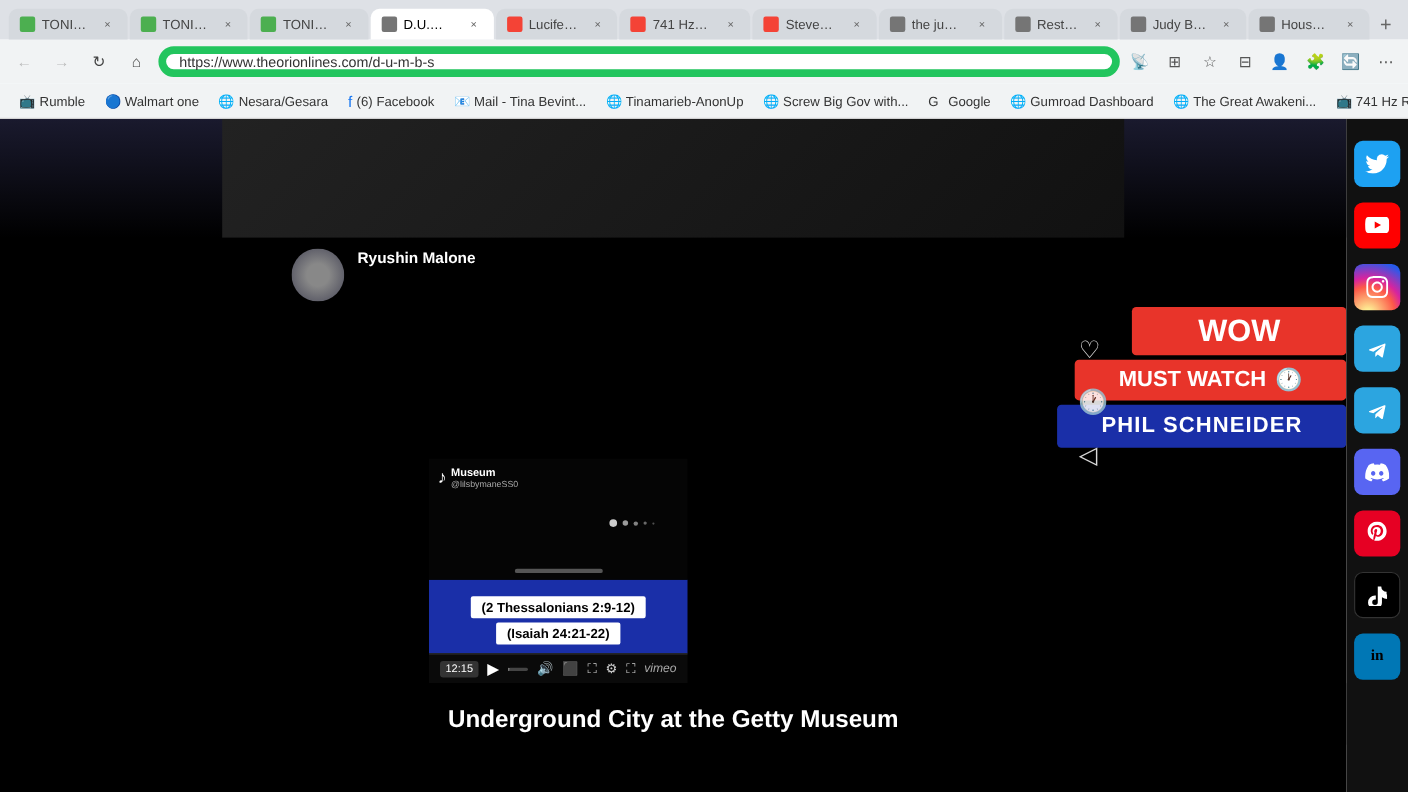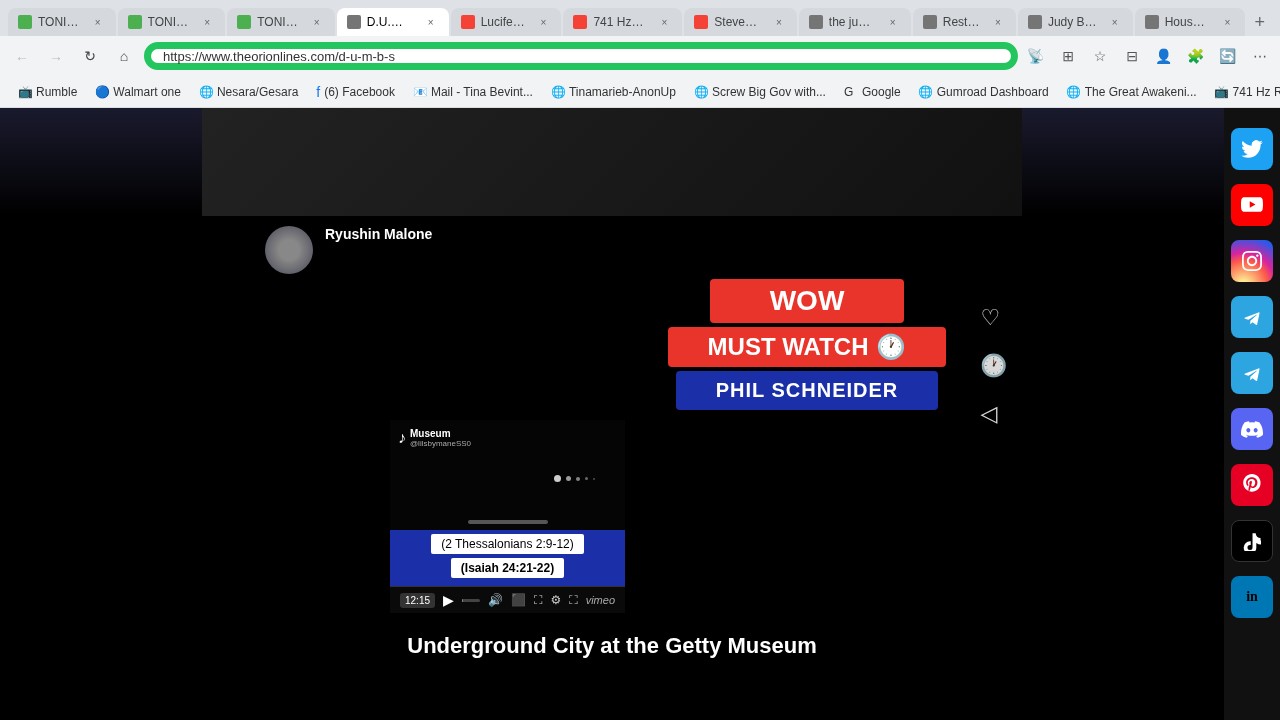--- a/index.html
+++ b/index.html
@@ -210,23 +210,23 @@
           </div>
         </div>
 
         <div class="user-row">
           <div class="avatar">
             <div style="width:100%;height:100%;background:radial-gradient(circle, #888 30%, #445 100%);"></div>
           </div>
           <span style="color:#fff; font-size:14px; font-weight:bold;">Ryushin Malone</span>
         </div>
 
-        <div style="display:flex; flex-direction:column; align-items:center; gap:4px; margin-left:390px; margin-top:-10px;">
+        <div style="display:flex; flex-direction:column; align-items:flex-end; gap:4px; margin-left:390px; margin-top:-10px;">
           <div style="background:#e8342a; color:#fff; font-size:28px; font-weight:900; padding:6px 60px; border-radius:4px;">WOW</div>
-          <div style="background:#e8342a; color:#fff; font-size:24px; font-weight:900; padding:6px 40px; border-radius:4px; display:flex; align-items:center; gap:8px;">
+          <div style="background:#e8342a; color:#fff; font-size:20px; font-weight:900; padding:6px 40px; border-radius:4px; display:flex; align-items:center; gap:8px;">
             <span>MUST WATCH</span>
             <span>🕐</span>
           </div>
           <div style="background:#1a2fa8; color:#fff; font-size:20px; font-weight:900; padding:8px 40px; border-radius:4px; letter-spacing:1px;">PHIL SCHNEIDER</div>
         </div>
 
         <div style="margin-left:390px; margin-top:10px;">
 
           <div style="width:235px; height:110px; background:#050505; position:relative; overflow:hidden;">
             <div style="position:absolute; top:8px; left:8px; display:flex; align-items:center; gap:4px;">
@@ -243,21 +243,21 @@
               <div style="width:4px;height:4px;border-radius:50%;background:#fff;opacity:0.5;"></div>
               <div style="width:3px;height:3px;border-radius:50%;background:#fff;opacity:0.4;"></div>
               <div style="width:2px;height:2px;border-radius:50%;background:#fff;opacity:0.3;"></div>
             </div>
 
             <div style="position:absolute; bottom:6px; left:50%; transform:translateX(-50%); width:80px; height:4px; background:#555; border-radius:2px;"></div>
           </div>
 
 
           <div style="background:#1a2fa8; padding:4px 8px 8px 8px; text-align:center; width:235px;">
-            <div style="background:#fff; color:#000; font-size:12px; font-weight:normal; padding:3px 10px; border-radius:2px; margin-bottom:4px; display:inline-block;">(2 Thessalonians 2:9-12)</div>
+            <div style="background:#fff; color:#000; font-size:12px; font-weight:bold; padding:3px 10px; border-radius:2px; margin-bottom:4px; display:inline-block;margin-top:11px;">(2 Thessalonians 2:9-12)</div>
             <br>
             <div style="background:#fff; color:#000; font-size:12px; font-weight:bold; padding:3px 10px; border-radius:2px; display:inline-block;">(Isaiah 24:21-22)</div>
           </div>
 
           <div style="display:flex; align-items:center; background:#0a0a0a; padding:5px 10px; gap:8px; width:235px; border-top:1px solid #333;">
             <span style="background:#333; color:#fff; font-size:10px; padding:2px 5px; border-radius:3px;">12:15</span>
             <span style="color:#fff; font-size:14px; cursor:pointer;">▶</span>
             <div style="flex:1; height:3px; background:#444; border-radius:2px; position:relative;">
               <div style="width:4%; height:100%; background:#888; border-radius:2px;"></div>
             </div>

